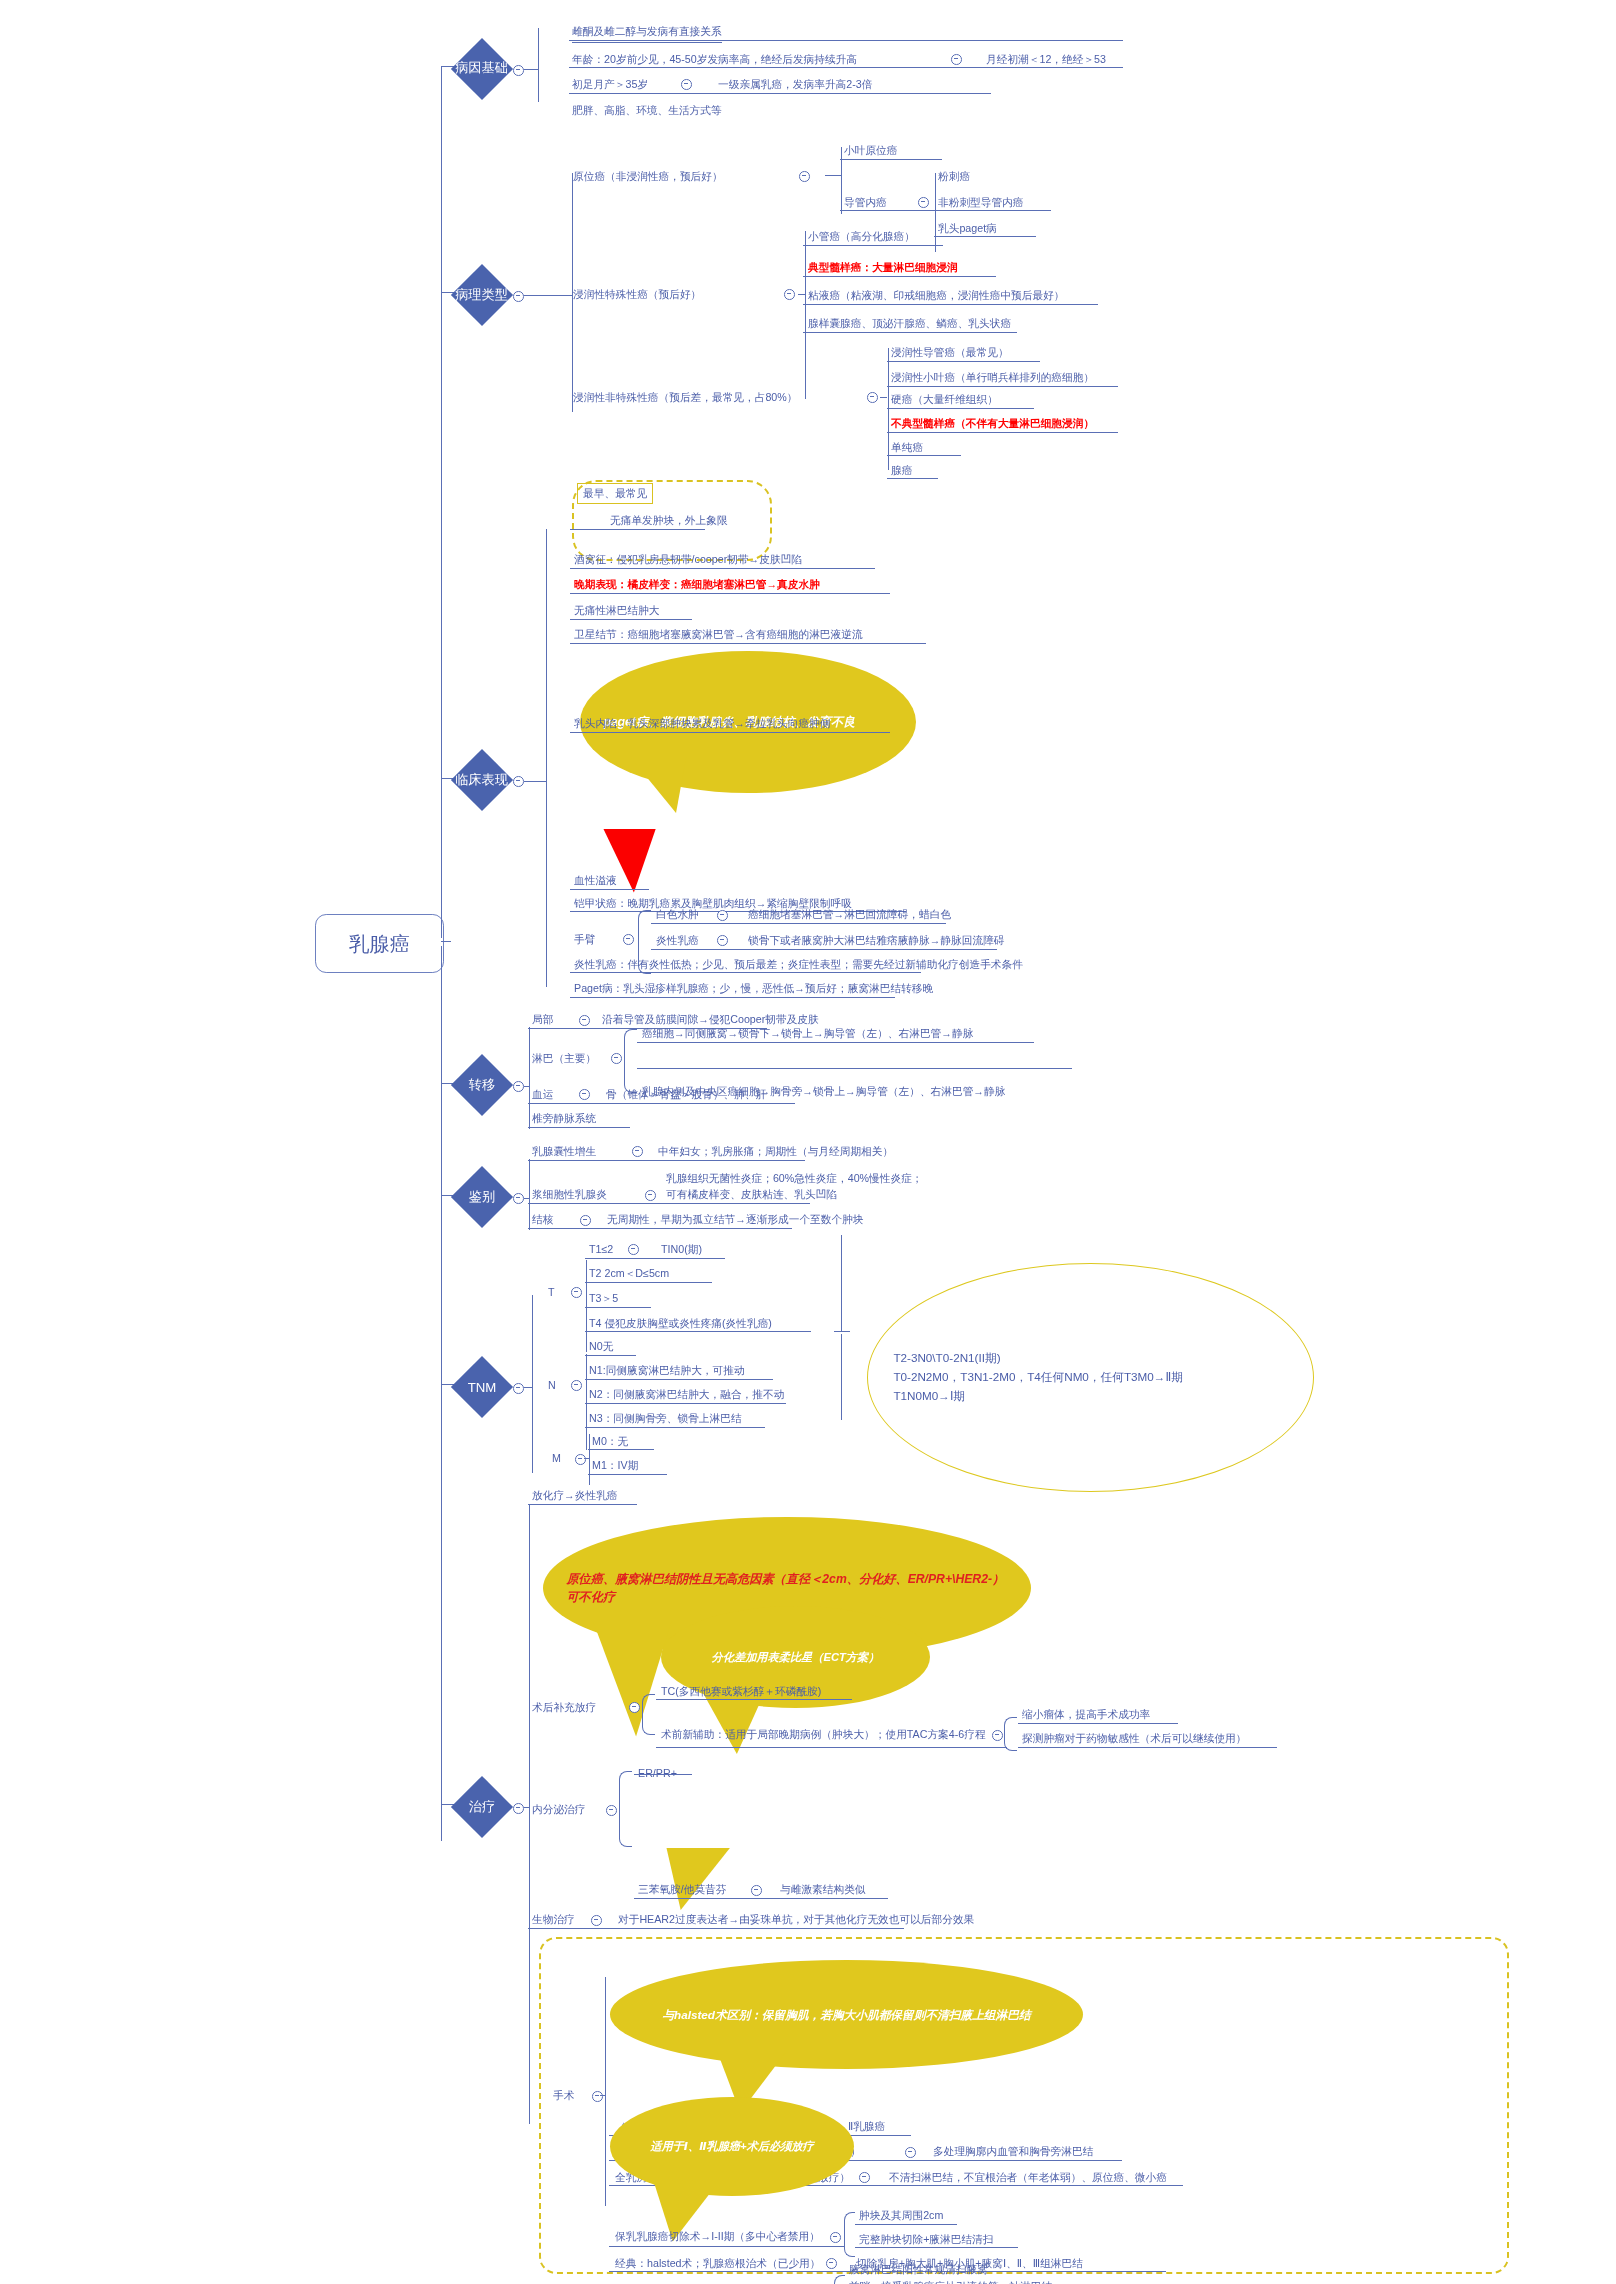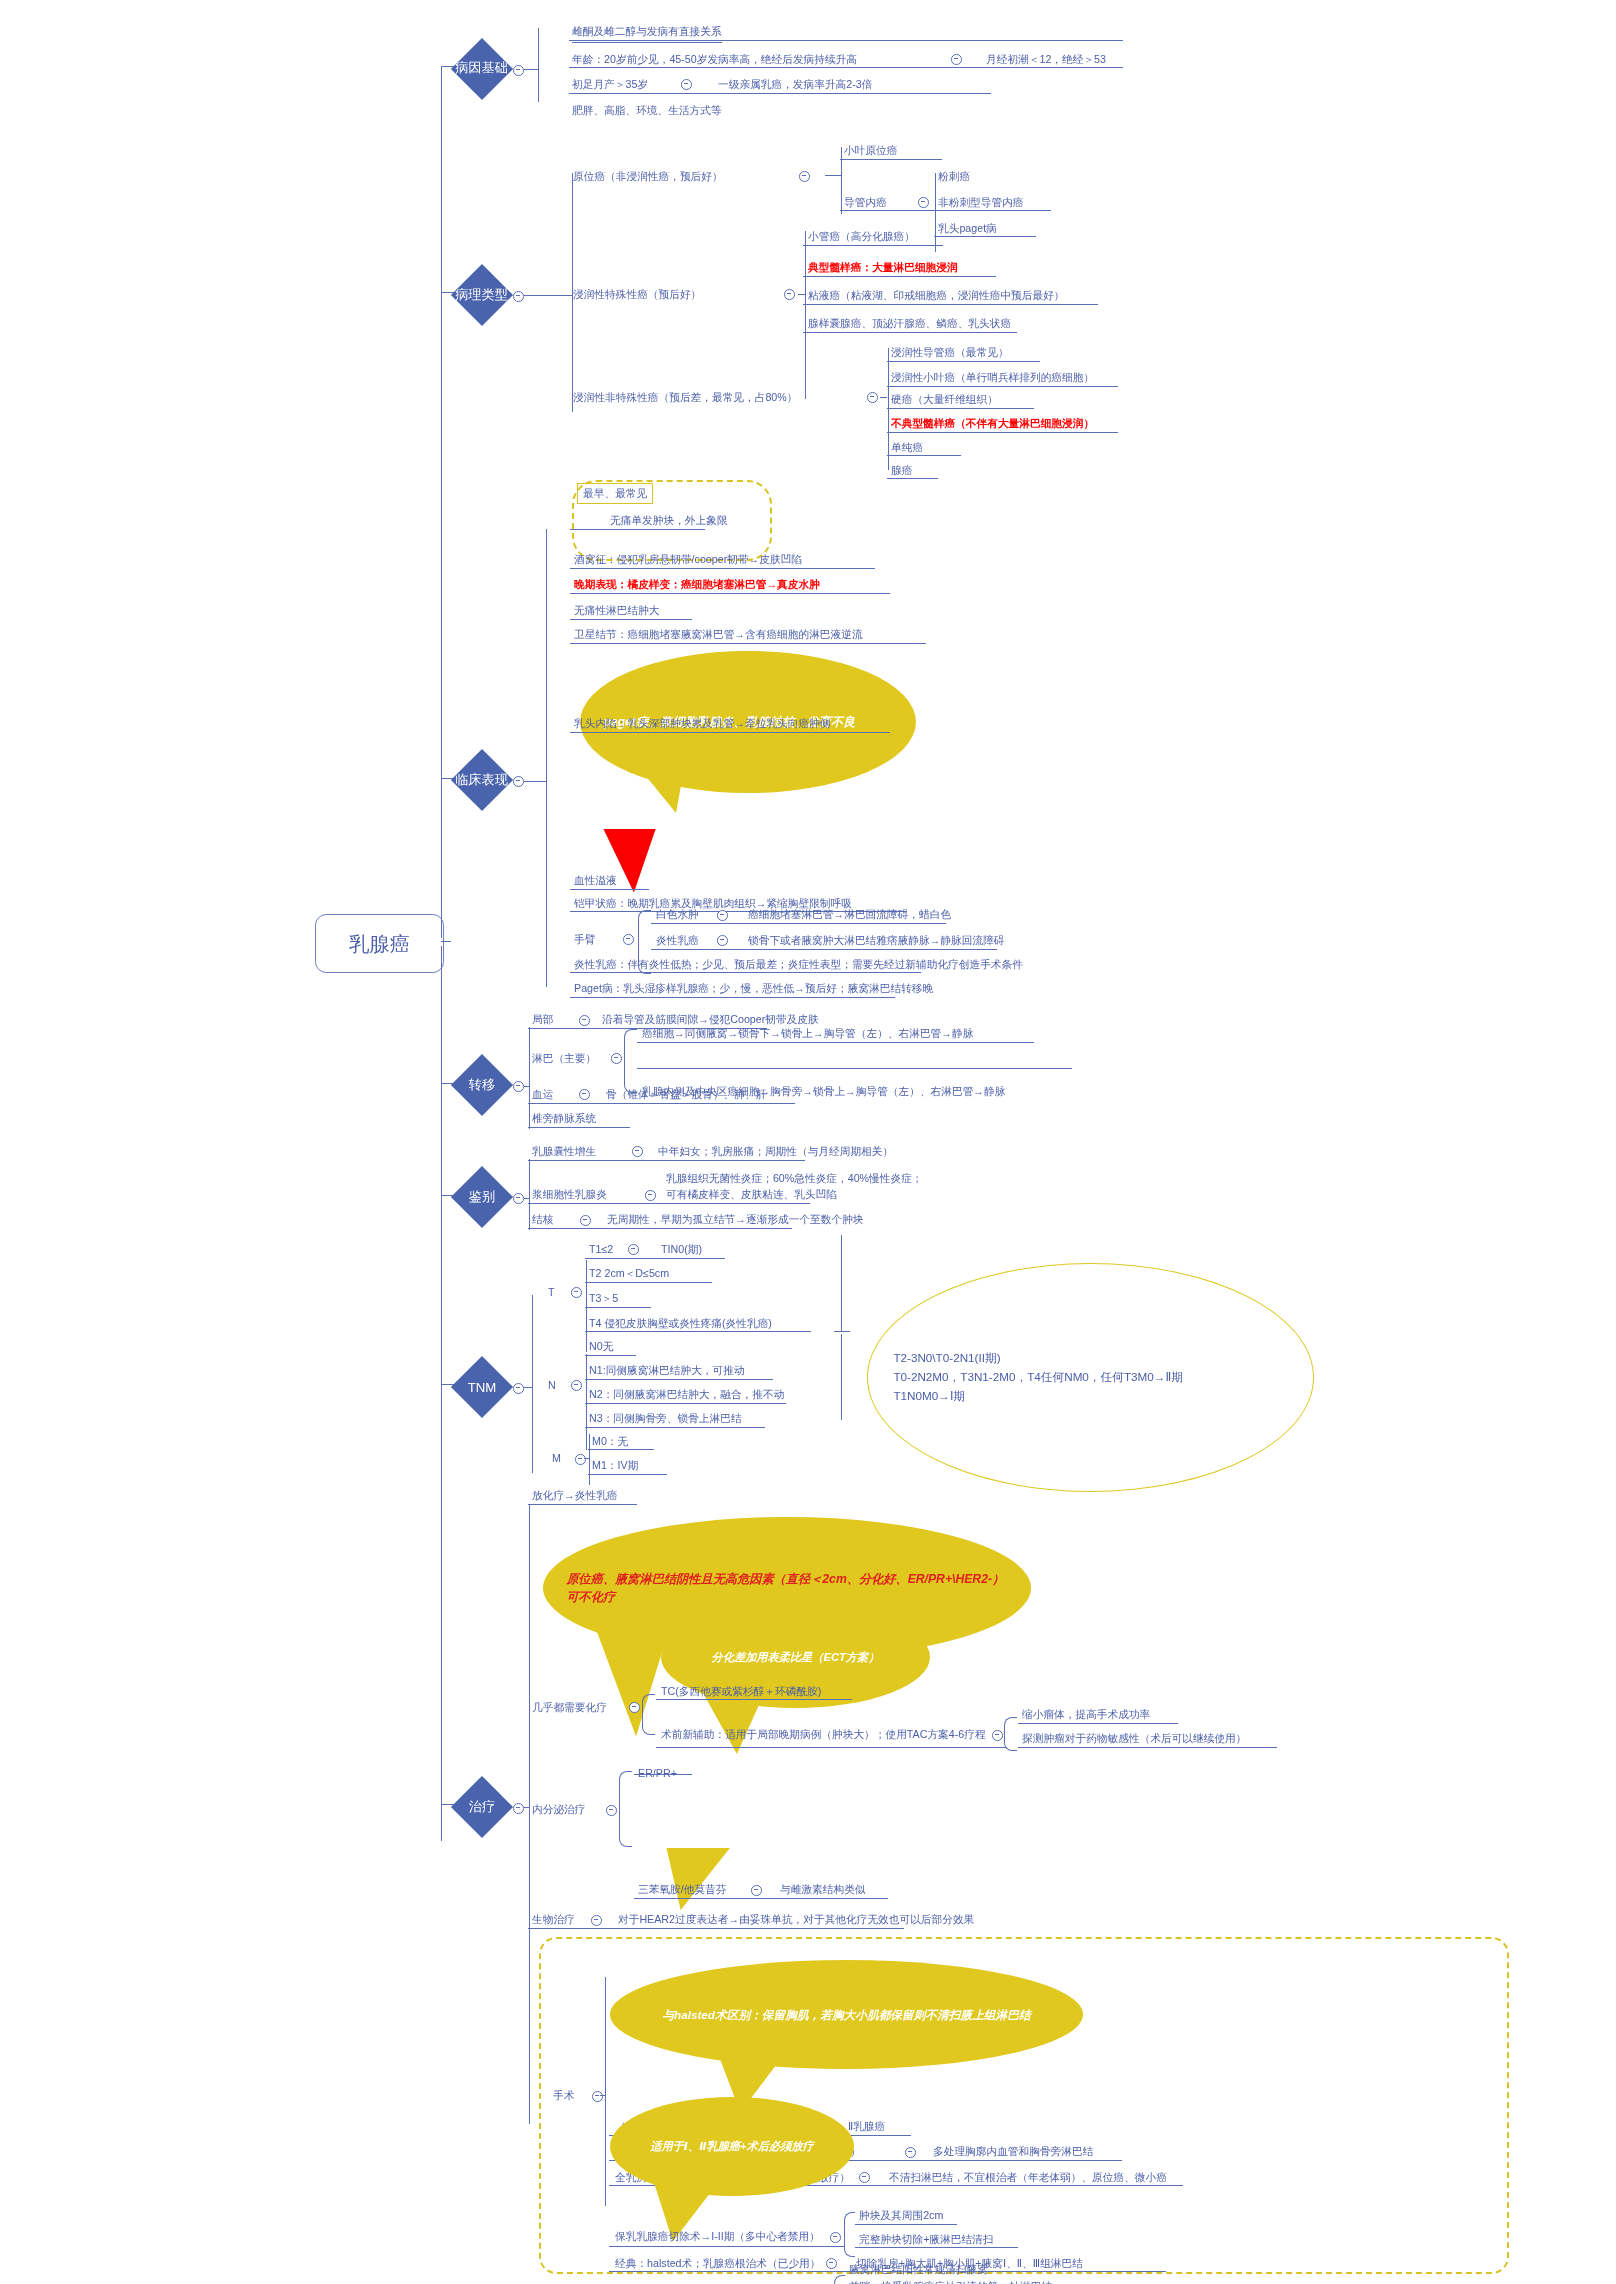--- a/index.html
+++ b/index.html
@@ -379,21 +379,21 @@
     <polygon points="25,8 180,8 110,235" fill="#e0c81e"></polygon>
   </svg>
 
   <div class="bub" style="left:661px;top:1606px;width:269px;height:102px;font-size:11.2px;justify-content:center;">
     <span>分化差加用表柔比星（ECT方案）</span>
   </div>
   <svg style="position:absolute;left:676px;top:1678px;width:142px;height:81px;" viewBox="0 0 280 160" width="142" height="81">
     <polygon points="40,6 185,6 120,150" fill="#e0c81e"></polygon>
   </svg>
 
-  <div class="n" style="left:532px;top:1700px;z-index:4;">几乎都需要化疗</div>
+  <div class="n" style="left:532px;top:1700px;z-index:4;">术后补充放疗</div>
   <div class="cc" style="left:629px;top:1702px;z-index:4;"></div>
   <div class="rt" style="left:642px;top:1694px;width:12.2px;height:11.2px;"></div>
   <div class="rb" style="left:642px;top:1704px;width:12.2px;height:29.5px;"></div>
 
   <div class="n" style="left:661px;top:1684px;z-index:4;">TC(多西他赛或紫杉醇＋环磷酰胺)</div>
   <div class="h" style="left:656px;top:1699px;width:196px;z-index:4;"></div>
 
   <div class="n" style="left:661px;top:1727px;">术前新辅助：适用于局部晚期病例（肿块大）；使用TAC方案4-6疗程</div>
   <div class="cc" style="left:992px;top:1730px;"></div>
   <div class="rt" style="left:1004px;top:1717px;width:12.2px;height:15.3px;"></div>

